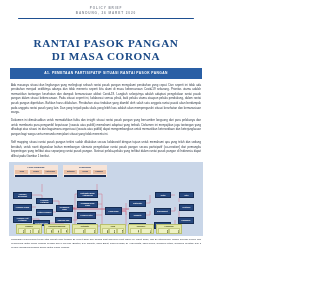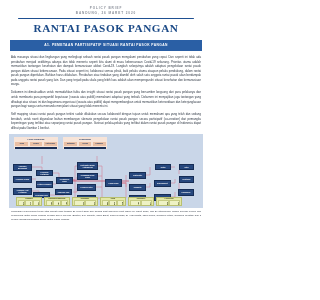--- a/index.html
+++ b/index.html
@@ -21,21 +21,21 @@
   }
   .kicker{
     font-size:3.1px;letter-spacing:0.9px;color:#8a8f99;
     font-weight:700;line-height:1.55;text-transform:uppercase;
   }
   .kicker .l2{display:block;}
   .rule-top{
     height:1.4px;background:#1e4f91;margin:2.2px 0 0 0;border-radius:1px;
   }
   .title{
-    margin-top:3px;
+    margin-top:18px;
     font-family:"Liberation Serif", serif;
     font-weight:700;color:#1b4a87;
     font-size:11.2px;line-height:1.14;letter-spacing:0.6px;
     text-transform:uppercase;
   }
   .title .l2{display:block;}
 
   
   .banner{
     margin:5px 10px 0 10px;
@@ -130,20 +130,21 @@
 <div class="page">
 
   <div class="masthead">
     <div class="kicker">
       <span>POLICY BRIEF</span>
       <span class="l2">BANDUNG, 26 MARET 2020</span>
     </div>
     <div class="rule-top"></div>
     <div class="title">
       <span>RANTAI PASOK PANGAN</span>
+      <span class="l2">DI MASA CORONA</span>
     </div>
   </div>
 
   <div class="banner">
     <div class="banner-text">A1. PEMETAAN PARTISIPATIF SITUASI RANTAI PASOK PANGAN</div>
   </div>
 
   <div class="body">
     <p class="para">Ada masanya situasi dan lingkungan yang melingkupi sebuah rantai pasok pangan mengalami perubahan yang cepat. Dan seperti ini tidak ada perubahan menjadi sedikitnya adanya dan tidak menentu seperti kita alami di masa kebencanaan Covid-19 sekarang. Prioritas utama adalah memastikan tantangan kesehatan dan dampak kemanusiaan akibat Covid-19. Langkah selanjutnya adalah adaptasi pengelolaan rantai pasok pangan dalam situasi kebencanaan. Pada situasi seperti ini, kolaborasi semua pihak, baik pelaku utama ataupun pelaku pendukung, dalam rantai pasok pangan diperlukan. Bahkan harus dilakukan. Perubahan atau tindakan yang diambil oleh salah satu anggota rantai pasok akan berdampak pada anggota rantai pasok yang lain. Dan yang terjadi pada skala yang lebih luas adalah akan mempengaruhi situasi kesehatan dan kemanusiaan warga.</p>
     <p class="para">Dokumen ini dimaksudkan untuk memudahkan fakta dan insight situasi rantai pasok pangan yang bersumber langsung dari para pelakunya dan untuk membantu para pengambil keputusan (swasta atau publik) memahami adaptasi yang terbaik. Dokumen ini menyajikan juga tantangan yang dihadapi atas situasi ini dan bagaimana organisasi (swasta atau publik) dapat mengembangkan untuk memastikan ketersediaan dan keterjangkauan pangan bagi warga serta menandu menjalani situasi yang tidak menentu ini.</p>

